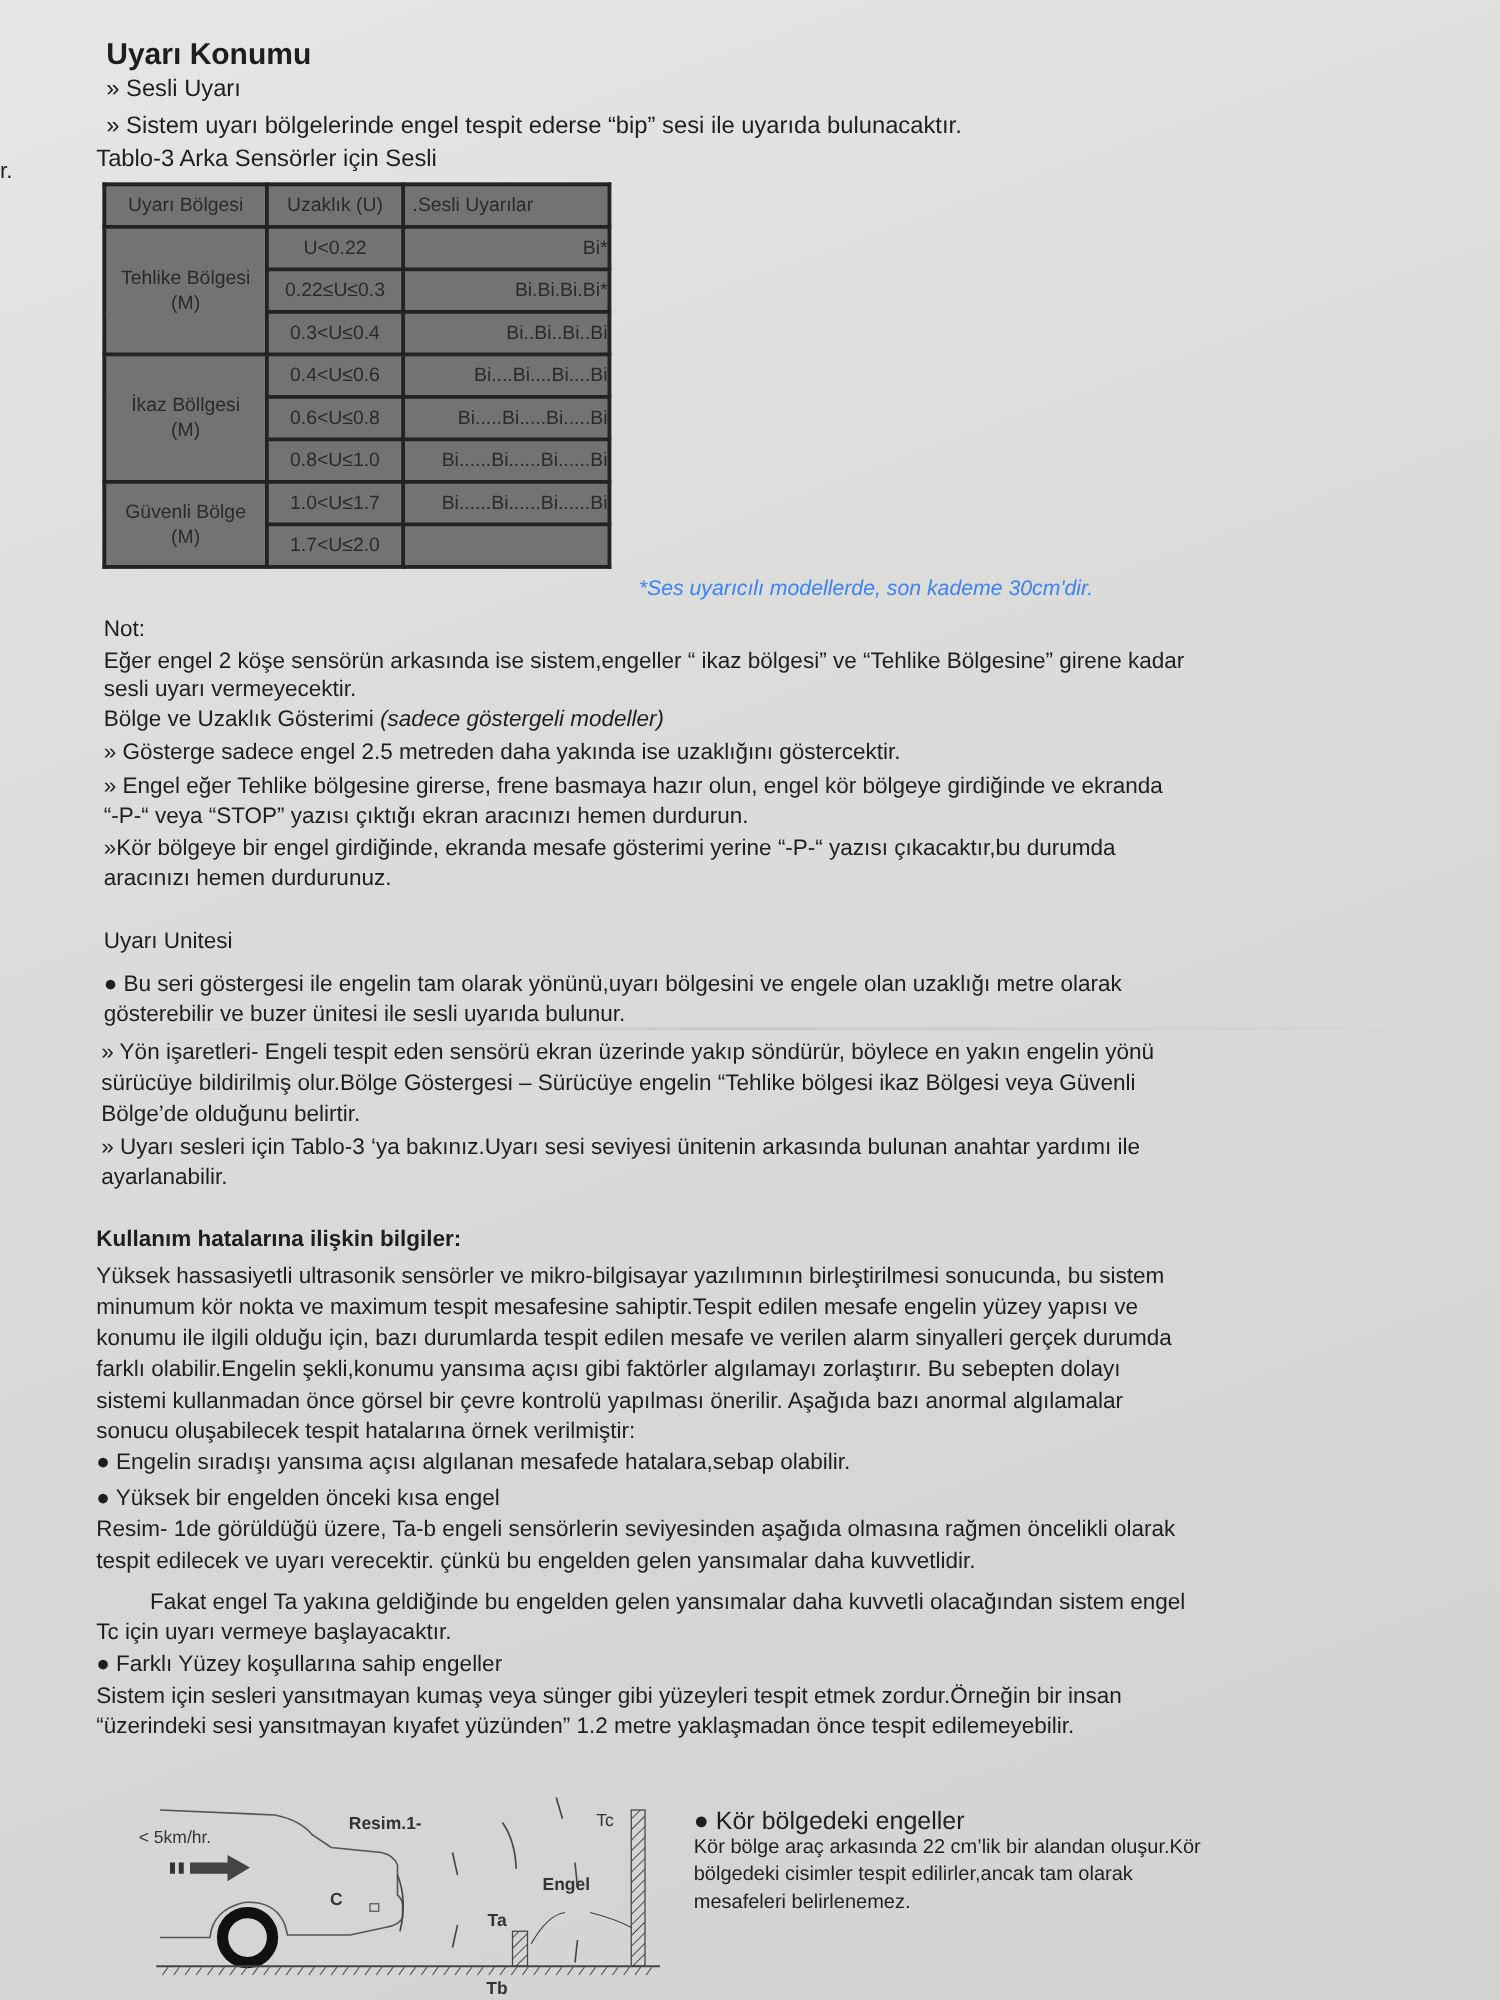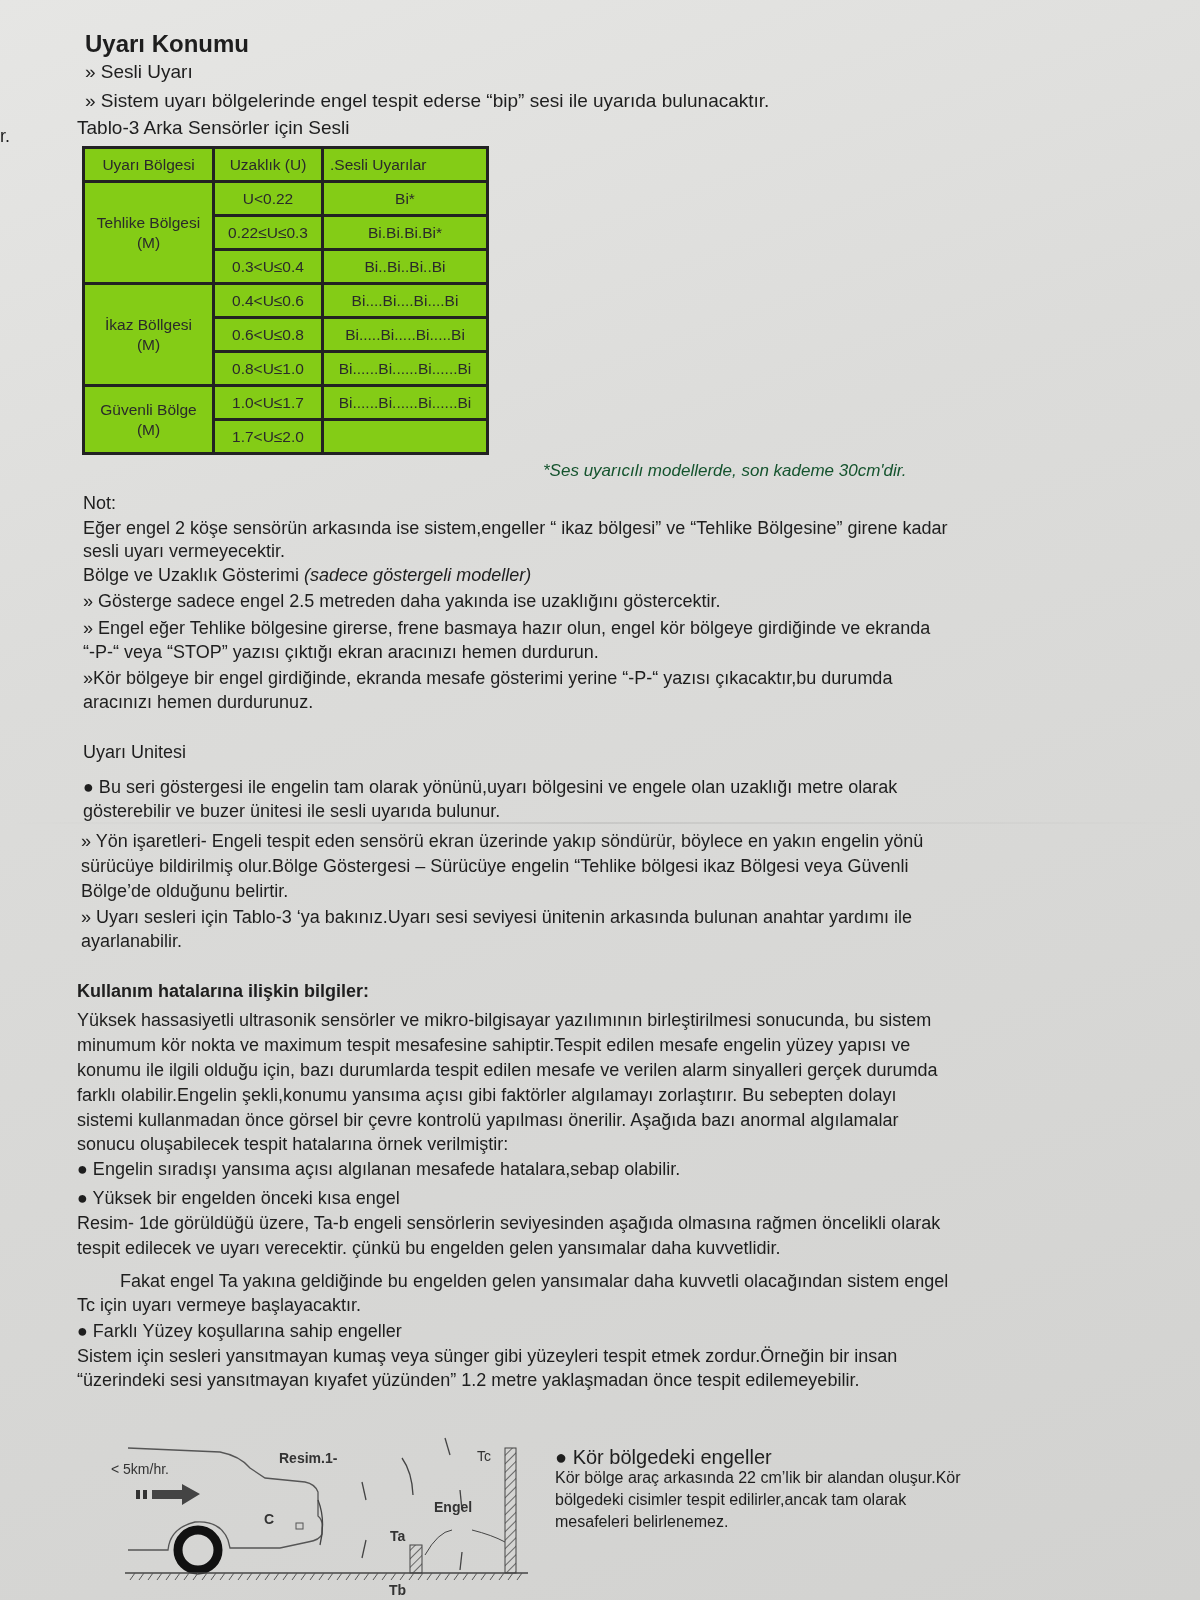--- a/index.html
+++ b/index.html
@@ -11,30 +11,30 @@
   }
   .line { position:absolute; font-size:18px; line-height:22px; white-space:nowrap; }
   .bold { font-weight:bold; }
   .italic { font-style:italic; }
   .margin-r { left:0; top:125px; font-size:18px; }
   .fold { position:absolute; left:0; width:1200px; height:2px; background:linear-gradient(90deg, rgba(0,0,0,0.0), rgba(0,0,0,0.08), rgba(0,0,0,0.0)); }
 
   
   table.sound {
     position:absolute; left:82px; top:146px; border-collapse:collapse;
-    border:3px solid #0ea5e9; background:#84cc16;padding-left:40px;
+    border:3px solid #0ea5e9; background:#737373;padding-left:40px;
   }
   table.sound td {
     border:3px solid #222; font-size:15.5px; color:#2a2a2a; text-align:center; padding:0; height:31px;
   }
   table.sound td.zone { width:127px; vertical-align:middle; line-height:20px; }
   table.sound td.dist { width:106px; }
-  table.sound td.snd { width:162px; }
+  table.sound td.snd { width:162px;text-align:right; }
   table.sound td.snd.left { text-align:left; padding-left:6px; width:156px; }
-  .foot-note { left:511px; top:460px; font-size:17px; font-style:italic; color:#14532d;margin-left:32px; }
+  .foot-note { left:511px; top:460px; font-size:17px; font-style:italic; color:#3b82f6; }
 
   
   svg.fig { position:absolute; left:100px; top:1410px; }
   .fig-caption { position:absolute; font-size:14px; color:#333; }
 </style>
 </head>
 <body>
 
 <div class="fold" style="top:822px;"></div>
 

